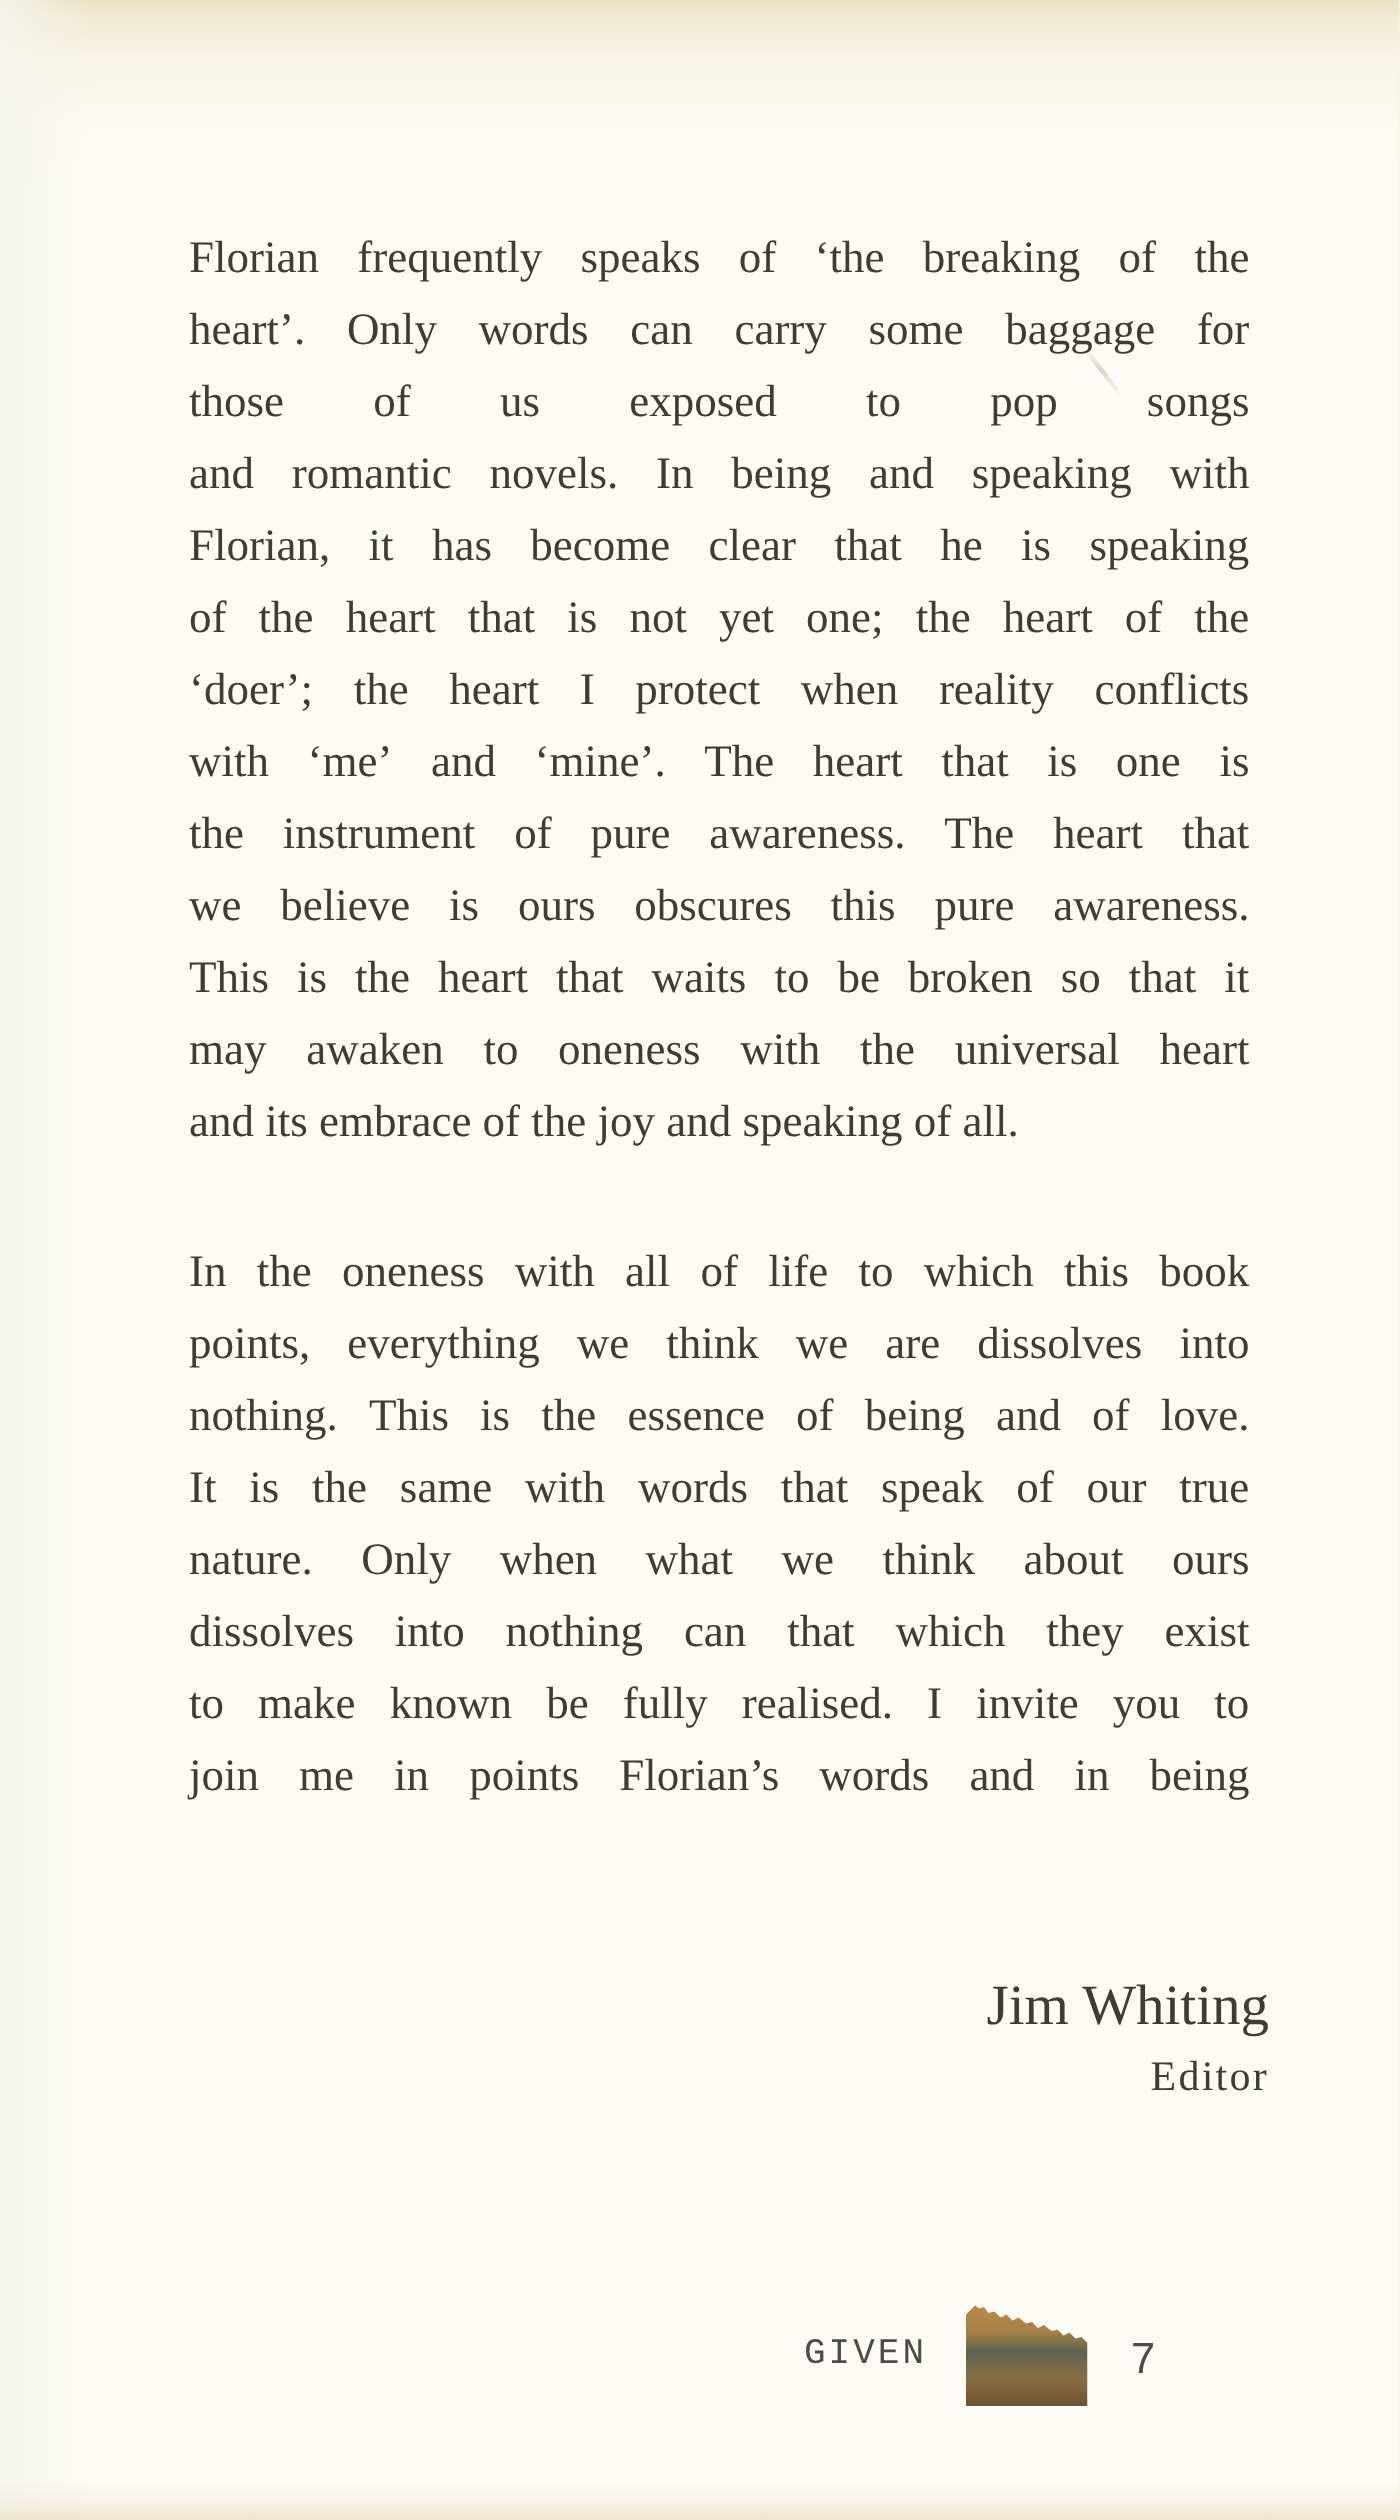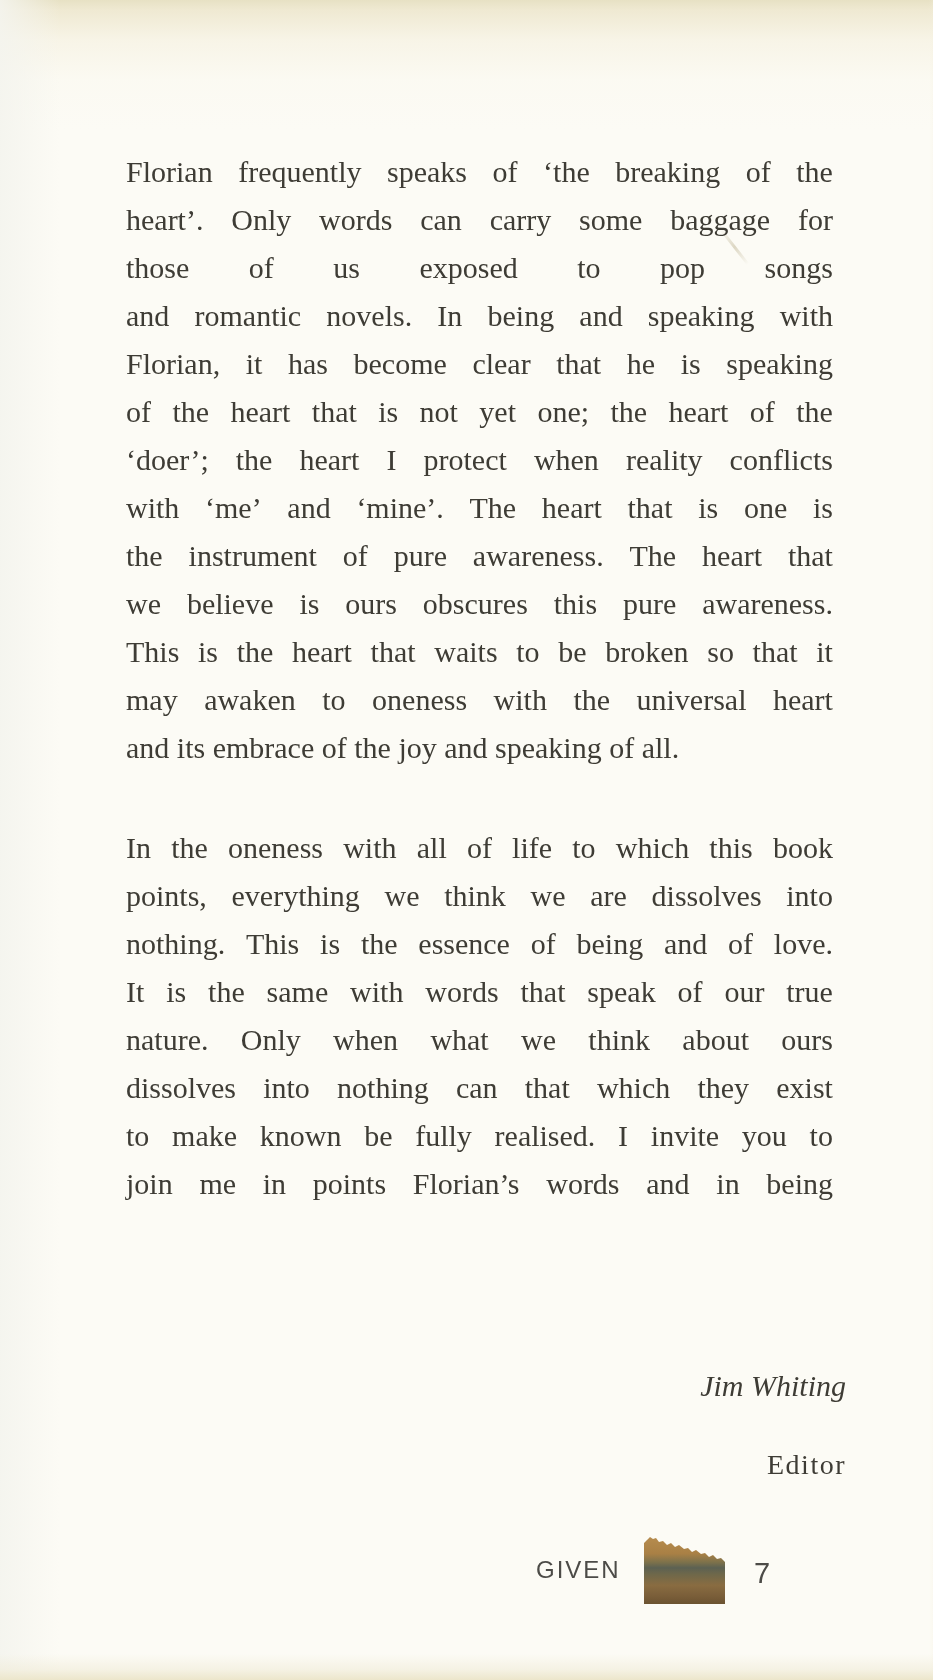--- a/index.html
+++ b/index.html
@@ -51,26 +51,26 @@
   .line{
     display:flex;justify-content:space-between;
     height:48px;line-height:48px;white-space:nowrap;
   }
   .line.last{display:block;text-align:left;white-space:normal;}
   .para2{margin-top:52px;}
   
   .signature{
     position:absolute;right:97px;top:1314px;text-align:right;color:#3e3c35;
   }
-  .sig-name{font-style:italic;font-size:30px;line-height:47px;margin-top:48px;}
-  .sig-role{font-size:28px;line-height:47px;letter-spacing:1.5px;margin-top:32px;}
+  .sig-name{font-size:38px;line-height:47px;}
+  .sig-role{font-size:28px;line-height:47px;letter-spacing:1.5px;}
   
   .book-title{
     position:absolute;left:536px;top:1556px;
-    font-family:Liberation Sans, sans-serif;
+    font-family:Liberation Mono, monospace;
     font-size:24px;line-height:28px;letter-spacing:2px;color:#4c4b47;
   }
   .photo{position:absolute;left:644px;top:1536px;width:81px;height:68px;}
   .page-number{
     position:absolute;left:754px;top:1559px;
     font-family:"Liberation Sans","DejaVu Sans",sans-serif;
     font-size:29px;line-height:29px;color:#4c4b47;
   }
 </style>
 </head>

